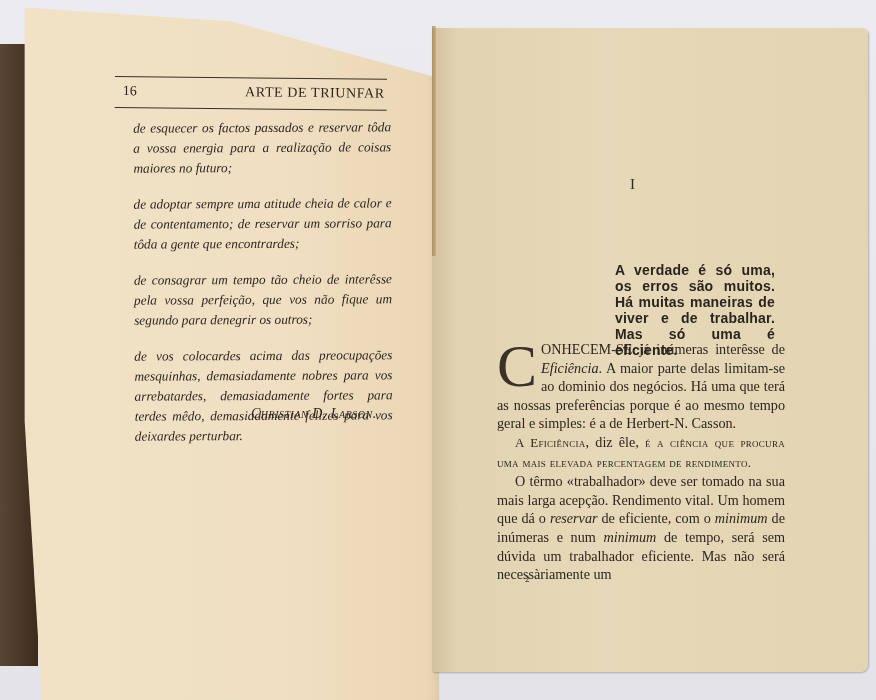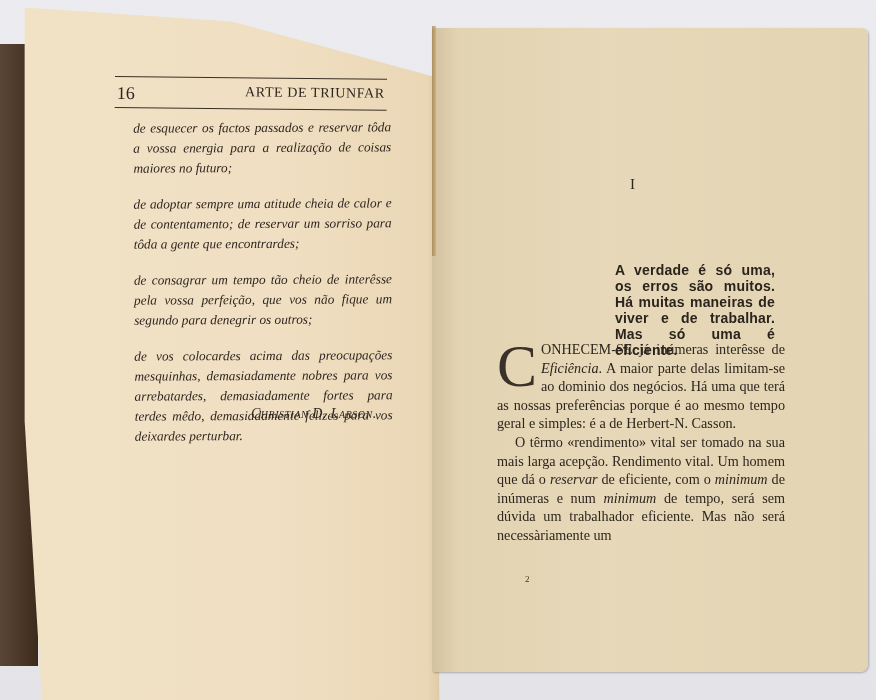--- a/index.html
+++ b/index.html
@@ -50,22 +50,22 @@
     .running-head {
       position: absolute;
       left: 115px; top: 76px;
       width: 272px; height: 30px;
       border-top: 1.5px solid #3a2f25;
       border-bottom: 1.5px solid #3a2f25;
       transform: rotate(0.6deg);
       transform-origin: left top;
     }
     .running-head .pageno {
-      position: absolute; left: 2px; top: 6px;
-      font-size: 18px; color: #2f271f;
+      position: absolute; left: 8px; top: 6px;
+      font-size: 14px; color: #2f271f;
     }
     .running-head .booktitle {
       position: absolute; right: 2px; top: 6px;
       font-size: 14px; letter-spacing: 0.6px; color: #2f271f;
     }
     .left-text {
       position: absolute;
       left: 134px; top: 118px;
       width: 258px;
       font-family: "Liberation Serif", serif;
@@ -150,16 +150,17 @@
     <p>de consagrar um tempo tão cheio de interêsse pela vossa perfeição, que vos não fique um segundo para denegrir os outros;</p>
     <p>de vos colocardes acima das preocupações mesquinhas, demasiadamente nobres para vos arrebatardes, demasiadamente fortes para terdes mêdo, demasiadamente felizes para vos deixardes perturbar.</p>
   </div>
   <div class="signature">Christian D. Larson.</div>
 
   <div class="chapter-num">I</div>
   <div class="epigraph">A verdade é só uma, os erros são muitos. Há muitas maneiras de viver e de trabalhar. Mas só uma é eficiente.</div>
 
   <div class="body-right">
     <p><span class="dropcap">C</span><span>ONHECEM-SE</span><span> já inúmeras interêsse de </span><i>Eficiência</i><span>. A maior parte delas limitam-se ao dominio dos negócios. Há uma que terá as nossas preferências porque é ao mesmo tempo geral e simples: é a de Herbert-N. Casson.</span></p>
-    <p class="indent"><span>O têrmo «rendimento» vital ser tomado na sua mais larga acepção. Rendimento vital. Um homem que dá o </span><i>reservar</i><span> de eficiente, com o </span><i>minimum</i><span> de inúmeras e num </span><i>minimum</i><span> de tempo, será sem dúvida um trabalhador eficiente. Mas não será necessàriamente um</span></p>
+    <p class="indent"><span class="sc">A Eficiência</span><span>, diz êle, </span><span class="sc">é a ciência que procura uma mais elevada percentagem de rendimento.</span></p>
+    <p class="indent"><span>O têrmo «trabalhador» deve ser tomado na sua mais larga acepção. Rendimento vital. Um homem que dá o </span><i>reservar</i><span> de eficiente, com o </span><i>minimum</i><span> de inúmeras e num </span><i>minimum</i><span> de tempo, será sem dúvida um trabalhador eficiente. Mas não será necessàriamente um</span></p>
   </div>
   <div class="folio">2</div>
 </div>
 
 </body></html>

